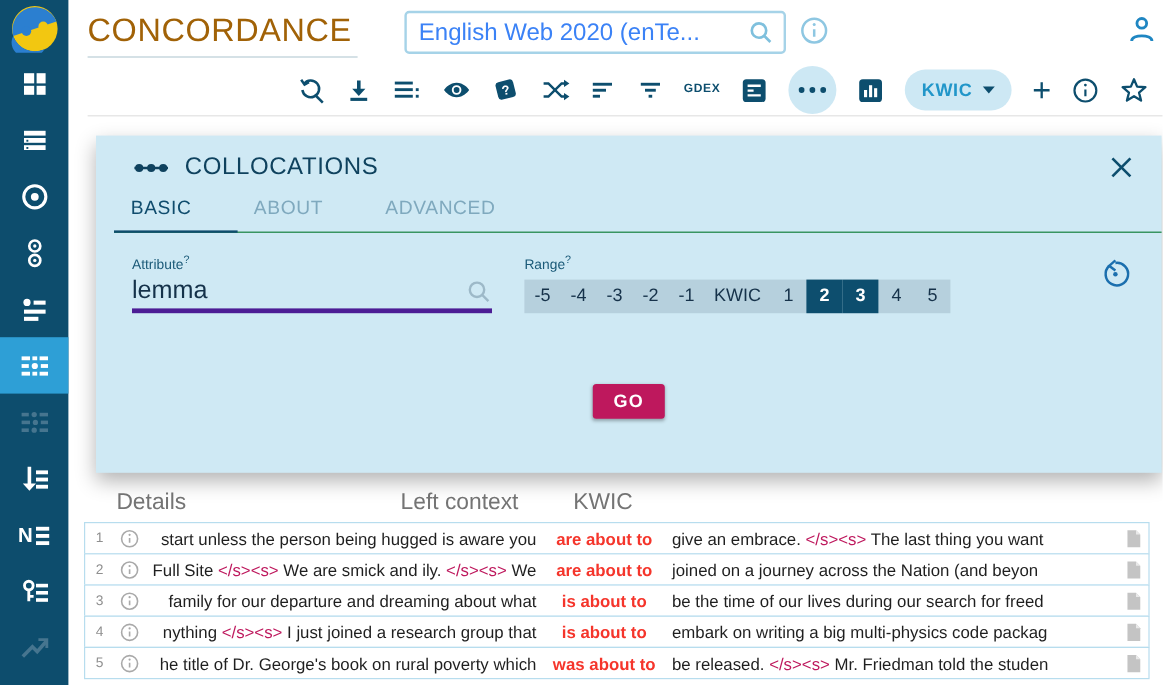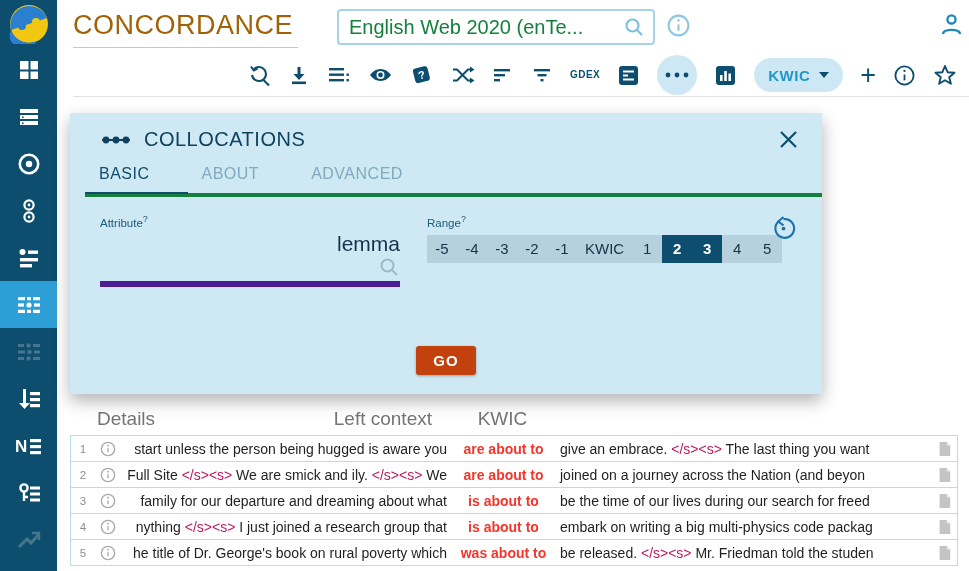--- a/index.html
+++ b/index.html
@@ -15,65 +15,65 @@
   .sb-item.active { background:#2e9fd6; }
   .sb-item.dim { color:#46758f; }
 
   
   .page-title { position:absolute; left:73px; top:10px; font-size:27px; font-weight:500;
                 color:#a16207; letter-spacing:.5px; }
   .title-underline { position:absolute; left:73px; top:47px; width:225px; height:1px; background:#b9cdd6; }
   .corpus-box { position:absolute; left:337px; top:9px; width:318px; height:36px;
                 border:2px solid #a6d3e8; border-radius:4px; background:#fff;
                 display:flex; align-items:center; padding:0 8px 0 10px; cursor:pointer; }
-  .corpus-text { font-size:20px; color:#15803d; flex:1; white-space:nowrap; overflow:hidden; }
+  .corpus-text { font-size:20px; color:#3b82f6; flex:1; white-space:nowrap; overflow:hidden; }
   .hdr-info { position:absolute; left:666px; top:13px; color:#8ec7e2; }
   .user-icon { position:absolute; left:938px; top:11px; color:#1f86c2; }
 
   
   .toolbar { position:absolute; top:55px; right:12px; height:40px; display:flex; align-items:center;
              gap:17px; color:#0d4e6e; }
   .tb { display:flex; align-items:center; justify-content:center; cursor:pointer; }
   .tb-circle { width:40px; height:40px; border-radius:50%; background:#cde8f4; }
   .gdex { font-size:10px; font-weight:700; line-height:10px; letter-spacing:.5px; text-align:left;justify-content:center; }
   .kwic-pill { background:#cde8f4; border-radius:17px; height:34px; padding:0 14px;
                display:flex; align-items:center; gap:9px; }
   .kwic-label { font-size:15px; font-weight:700; color:#2196c9; letter-spacing:.5px; }
   .caret-down { width:0; height:0; border-left:5px solid transparent; border-right:5px solid transparent;
                 border-top:6px solid #0d4e6e; }
   .tb-plus { font-size:27px; font-weight:300; line-height:20px; }
   .toolbar-divider { position:absolute; left:73px; right:0; top:96px; height:1px; background:#e2e2e2; }
 
   
-  .panel { position:absolute; left:70px; top:113px; width:752px; height:281px; background:#cfe9f4;
+  .panel { position:absolute; left:80px; top:113px; width:888px; height:281px; background:#cfe9f4;
            box-shadow:0 7px 16px rgba(0,0,0,.30); z-index:5; }
   .panel-header { display:flex; align-items:center; padding:15px 24px 0 30px; }
   .panel-title { font-size:20px; font-weight:500; color:#0f425e; letter-spacing:.5px; margin-left:12px; }
   .panel-close { margin-left:auto; cursor:pointer; color:#0d4e6e; display:flex; }
-  .tabs { display:flex; margin:14px 0 0 15px; border-bottom:4px solid #15803d; }
+  .tabs { display:flex; margin:14px 0 0 15px; border-bottom:1px solid #15803d; }
   .tab { padding:0 38px 9px 14px; font-size:16px; letter-spacing:.5px; color:#7fa9be; cursor:pointer; }
   .tab.active { color:#0f4c6d; border-bottom:2px solid #0f4c6d; margin-bottom:-1px; }
   .form-row { display:flex; padding:17px 30px 0 30px; position:relative; }
   .field-label { font-size:11.5px; color:#1b5a78; }
   .field-label sup { font-size:9px; }
   .attr-group { width:300px; }
-  .attr-input { display:flex; align-items:flex-end; border-bottom:6px solid #4c1d95;
-                padding:1px 0 3px; margin-top:2px; cursor:text;flex-direction:column; }
+  .attr-input { display:flex; align-items:flex-end; border-bottom:4px solid #4c1d95;
+                padding:1px 0 3px; margin-top:2px; cursor:text; }
   .attr-value { font-size:21px; color:#15324a; flex:1; }
   .attr-search { color:#9db9c8; }
   .range-group { margin-left:27px; }
   .range-strip { display:flex; background:#b6d0dd; margin-top:6px; height:28px; align-items:stretch;
                  font-size:15px; color:#16324a; }
   .range-cell { min-width:30px; display:flex; align-items:center; justify-content:center;
                 padding:0 1px; cursor:pointer; }
   .range-cell.kwic-cell { padding:0 8px; }
   .range-cell.selected { background:#0d4e6e; color:#fff; font-weight:700; }
   .history-icon { position:absolute; right:26px; top:103px; color:#1b6fae; cursor:pointer; }
   .go-row { display:flex; justify-content:center; margin-top:59px; }
-  .go-btn { background:#c2410c; color:#fff; font-weight:700; font-size:15px; letter-spacing:1px;
+  .go-btn { background:#be185d; color:#fff; font-weight:700; font-size:15px; letter-spacing:1px;
             padding:6px 17px; border:none; border-radius:3px; cursor:pointer;
             box-shadow:0 1px 3px rgba(0,0,0,.3); font-family:"Liberation Sans",sans-serif; }
 
   
   .conc-table { position:absolute; left:70px; top:408px; width:888px; }
   .thead { display:grid; grid-template-columns:380px 105px 1fr 26px; font-size:19px; color:#757575;
            padding-bottom:5px; align-items:end; }
   .th-first { display:flex; justify-content:space-between; padding-left:27px; padding-right:18px; }
   .th-kwic { text-align:center; }
   .th-right { padding-left:4px; }

